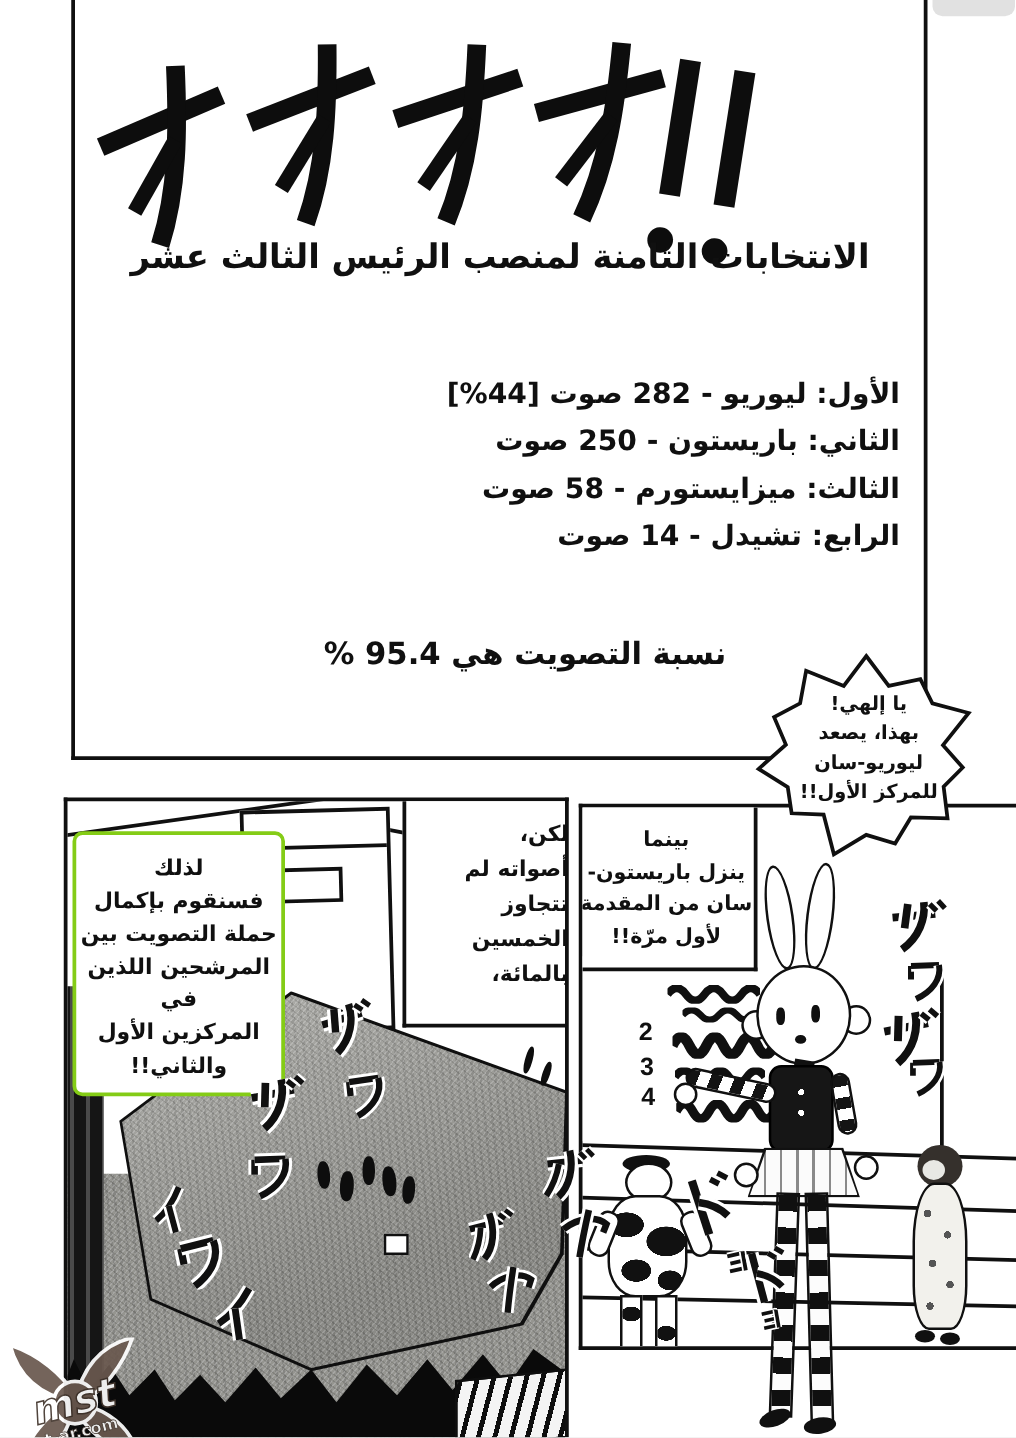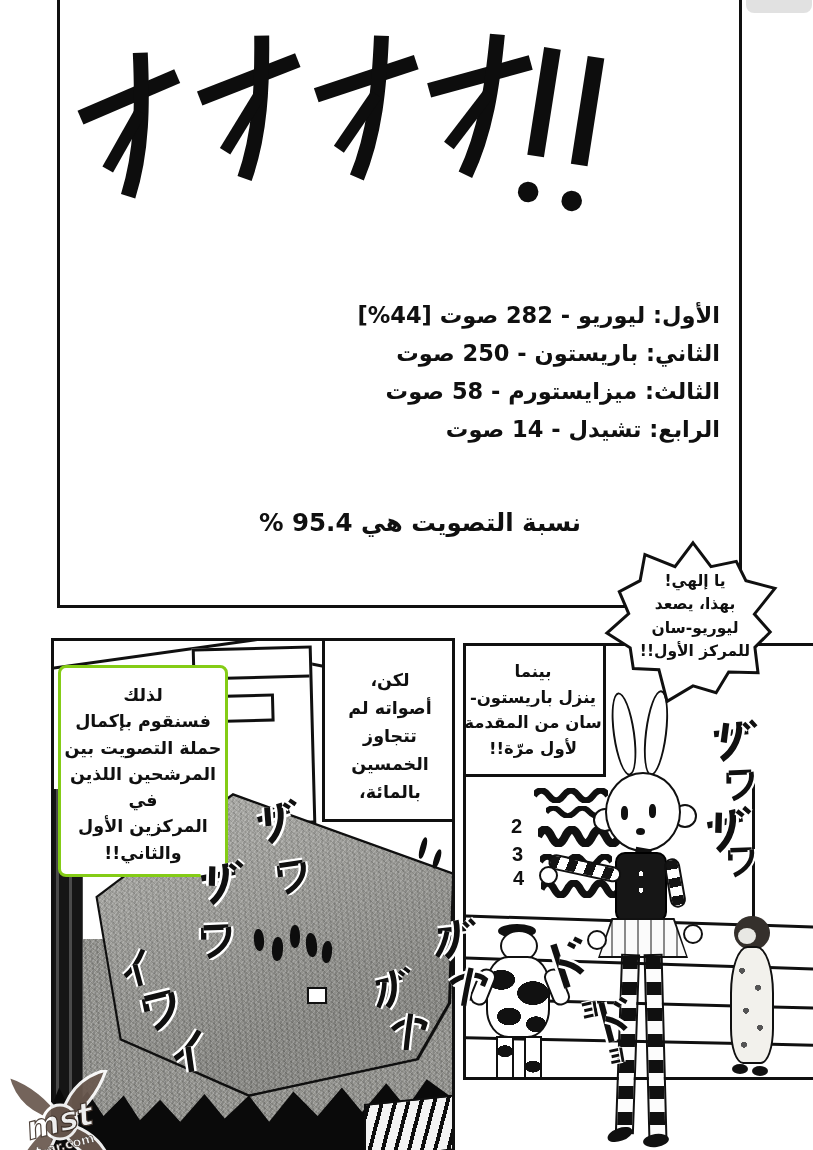--- a/index.html
+++ b/index.html
@@ -47,20 +47,21 @@
       <path d="M6 64 L116 40" stroke-width="16"></path>
         <path d="M82 8 C74 62 64 112 40 156" stroke-width="16"></path>
         <path d="M70 70 L24 124" stroke-width="13"></path>
     </g>
     <path d="M512 38 L488 152" stroke-width="18"></path>
       <circle cx="478" cy="190" r="11" fill="#0d0d0d" stroke="none"></circle>
     <path d="M558 50 L534 164" stroke-width="18"></path>
       <circle cx="524" cy="202" r="11" fill="#0d0d0d" stroke="none"></circle>
   </svg>
 
+  <div class="abs ar" style="left:70px;top:190px;width:660px;text-align:center;font-size:27px;z-index:2">الانتخابات الثامنة لمنصب الرئيس الثالث عشر</div>
 
   <div class="abs" style="left:300px;top:296px;width:420px;text-align:right;direction:rtl;font-weight:bold;font-size:22.5px;line-height:38px;z-index:2">
     <div><span>الأول: ليوريو - 282 صوت</span> <span dir="ltr">[%44]</span></div>
     <div><span>الثاني: باريستون - 250 صوت</span> <span dir="ltr"></span></div>
     <div><span>الثالث: ميزايستورم - 58 صوت</span> <span dir="ltr"></span></div>
     <div><span>الرابع: تشيدل - 14 صوت</span> <span dir="ltr"></span></div>
   </div>
 
   <div class="abs ar" style="left:180px;top:508px;width:480px;text-align:center;font-size:24.5px;z-index:2">نسبة التصويت هي 95.4 %</div>
 
@@ -97,21 +98,21 @@
     <div class="abs" style="left:310px;top:458px;width:92px;height:52px;z-index:5;border:2px solid #0e0e0e;transform:skewY(-6deg);background:repeating-linear-gradient(105deg,#0e0e0e 0 4px,#f4f4f4 4px 13px);"></div>
 
     <div class="abs" style="left:-3px;top:430px;width:404px;height:82px;background:#0a0a0a;z-index:4;clip-path:polygon(0 45%,2% 20%,5% 50%,9% 25%,13% 55%,18% 30%,22% 60%,27% 35%,32% 62%,38% 28%,43% 58%,49% 30%,54% 62%,60% 25%,66% 55%,72% 20%,77% 50%,83% 15%,88% 45%,93% 10%,100% 35%,100% 100%,0 100%);"></div>
 
     <div class="bubble ar" style="left:4px;top:24px;width:170px;height:212px;border:3px solid #84cc16;border-radius:8px;font-size:17.5px;line-height:1.5;padding-top:14px;">لذلك
 فسنقوم بإكمال
 حملة التصويت بين
 المرشحين اللذين في
 المركزين الأول
 والثاني!!</div>
-    <div class="bubble ar" style="left:268px;top:-3px;width:133px;height:184px;border-left:3px solid #101010;border-bottom:3px solid #101010;font-size:17.5px;line-height:1.6;padding-top:28px;">لكن،
+    <div class="bubble ar" style="left:268px;top:-3px;width:133px;height:184px;border-left:3px solid #101010;border-bottom:3px solid #101010;font-size:17.5px;line-height:1.6;padding-top:16px;text-align:right;">لكن،
 أصواته لم
 تتجاوز الخمسين
 بالمائة،</div>
   </div>
 
   <div class="frame" style="left:463px;top:643px;width:350px;height:437px;border-right:none;background:#fff;overflow:hidden;">
 
     <div class="abs ink" style="left:-3px;top:274px;width:353px;height:3px;transform:rotate(1.8deg);z-index:2;"></div>
     <div class="abs ink" style="left:-3px;top:316px;width:353px;height:3px;transform:rotate(1.8deg);z-index:2;"></div>
     <div class="abs ink" style="left:-3px;top:356px;width:353px;height:3px;transform:rotate(1.5deg);z-index:2;"></div>
@@ -166,21 +167,21 @@
       <div class="abs" style="left:2px;top:2px;right:2px;bottom:2px;clip-path:polygon(15% 0,85% 0,100% 100%,0 100%);background:repeating-linear-gradient(90deg,#fbfbfb 0 11px,#8a8a8a 11px 13px);"></div>
     </div>
     <div class="abs" style="left:2px;top:240px;width:16px;height:16px;background:#fff;border:2px solid #101010;border-radius:50%;"></div>
     <div class="abs" style="left:98px;top:234px;width:16px;height:16px;background:#fff;border:2px solid #101010;border-radius:50%;"></div>
     <div class="abs" style="left:33px;top:264px;width:19px;height:180px;border:2px solid #101010;box-sizing:border-box;transform:rotate(2deg);background:repeating-linear-gradient(180deg,#101010 0 13px,#fcfcfc 13px 26px);"></div>
     <div class="abs" style="left:61px;top:264px;width:19px;height:184px;border:2px solid #101010;box-sizing:border-box;transform:rotate(-1.5deg);background:repeating-linear-gradient(180deg,#101010 0 13px,#fcfcfc 13px 26px);"></div>
     <div class="abs ink" style="left:22px;top:438px;width:26px;height:13px;border-radius:50%;transform:rotate(-20deg);"></div>
     <div class="abs ink" style="left:58px;top:444px;width:26px;height:13px;border-radius:50%;transform:rotate(-8deg);"></div>
   </div>
 
-  <div class="abs" style="left:598px;top:534px;width:190px;height:180px;z-index:24;text-decoration:underline;">
+  <div class="abs" style="left:598px;top:516px;width:190px;height:180px;z-index:24;text-decoration:underline;">
     <svg viewBox="0 0 190 180" style="width:100%;height:100%;">
       <polygon id="burst-poly" fill="#ffffff" stroke="#101010" stroke-width="3" points="95.0,8.8 113.0,32.7 138.3,27.4 147.9,46.7 176.9,54.4 156.4,80.1 172.2,98.0 156.9,113.4 160.0,138.7 130.7,138.0 118.1,158.8 95.0,151.9 69.1,167.4 60.9,135.7 35.3,134.6 32.2,113.8 8.9,99.1 30.7,79.7 21.3,57.7 42.1,46.7 46.9,20.6 77.0,32.7"></polygon>
     </svg>
     <div class="abs ar" style="left:30px;top:36px;right:26px;text-align:center;font-size:15.5px;line-height:1.5;">يا إلهي!
 بهذا، يصعد
 ليوريو-سان
 للمركز الأول!!</div>
   </div>
 
   <svg class="abs" viewBox="0 0 130 90" style="left:0;top:1070px;width:130px;height:90px;z-index:40;opacity:.93;">

